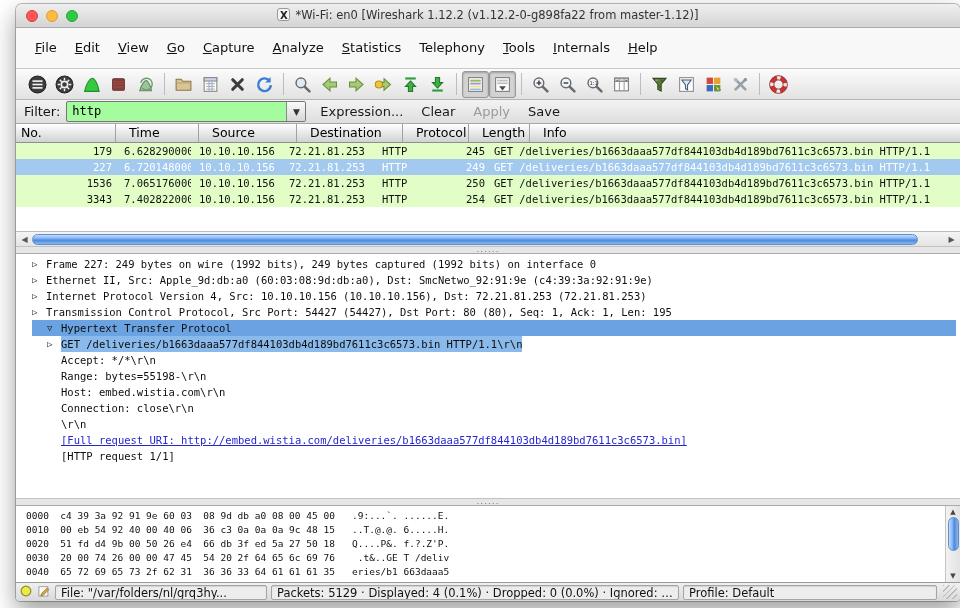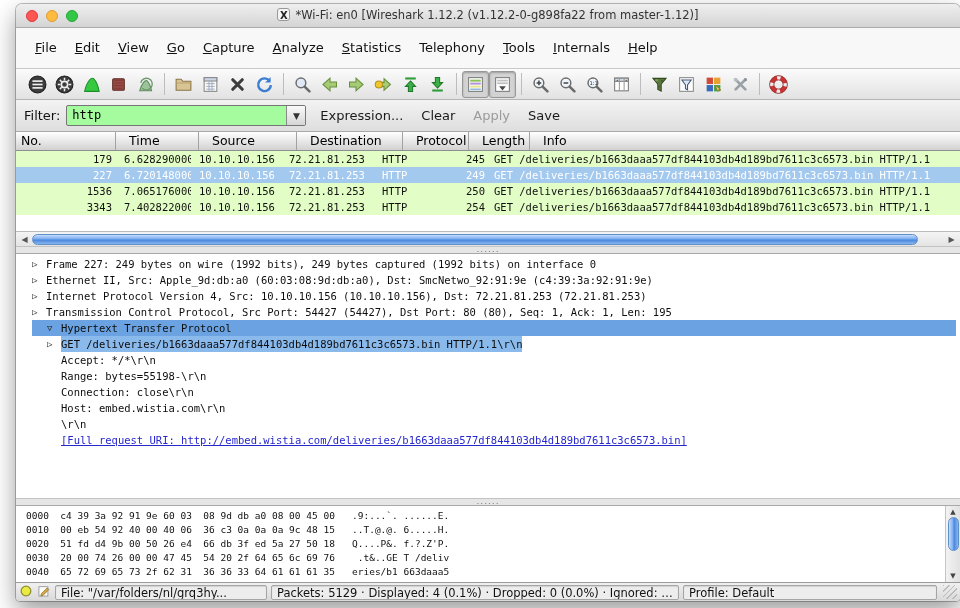--- a/index.html
+++ b/index.html
@@ -32,21 +32,21 @@
   .toolbar { height:31px; flex:none; background:linear-gradient(#fbfbfb,#e2e2e2);
              border-bottom:1px solid #b5b5b5; display:flex; align-items:center; padding-left:8px; }
   .tbtn { width:27px; height:27px; display:flex; align-items:center; justify-content:center;
           border-radius:3px; }
   .tbtn.pressed { background:#d3d3d3; border:1px solid #979797;
                   box-shadow:inset 0 1px 2px rgba(0,0,0,.25); }
   .tbtn .ticon { display:flex; }
   .tsep { width:1px; height:22px; background:#bdbdbd; margin:0 5px; flex:none; }
 
   
-  .filterbar { height:32px; flex:none; background:linear-gradient(#f3f3f3,#dedede);
+  .filterbar { height:24px; flex:none; background:linear-gradient(#f3f3f3,#dedede);
                border-bottom:1px solid #a8a8a8; display:flex; align-items:center;
                padding:0 8px; font-size:13px; color:#111; }
   .flabel { margin-right:6px; }
   .finput { width:240px; height:21px; border:1px solid #767676; border-radius:2px;
             background:var(--filter-bg,#a4fc9e); display:flex; align-items:stretch; overflow:hidden; }
   .fvalue { flex:1; font-family:"DejaVu Sans Mono", monospace; font-size:12px;
             line-height:19px; padding-left:5px; color:#000; }
   .fcombo { width:19px; background:linear-gradient(#fafafa,#d6d6d6); border-left:1px solid #8a8a8a;
             font-size:9px; color:#333; display:flex; align-items:center; justify-content:center; }
   .fbtns { display:flex; gap:18px; margin-left:14px; }
@@ -468,24 +468,25 @@
 
   <div class="details" id="details">
       <div class="dline"><span class="exp">▷</span><span class="dtext">Frame 227: 249 bytes on wire (1992 bits), 249 bytes captured (1992 bits) on interface 0</span></div>
       <div class="dline"><span class="exp">▷</span><span class="dtext">Ethernet II, Src: Apple_9d:db:a0 (60:03:08:9d:db:a0), Dst: SmcNetwo_92:91:9e (c4:39:3a:92:91:9e)</span></div>
       <div class="dline"><span class="exp">▷</span><span class="dtext">Internet Protocol Version 4, Src: 10.10.10.156 (10.10.10.156), Dst: 72.21.81.253 (72.21.81.253)</span></div>
       <div class="dline"><span class="exp">▷</span><span class="dtext">Transmission Control Protocol, Src Port: 54427 (54427), Dst Port: 80 (80), Seq: 1, Ack: 1, Len: 195</span></div>
       <div class="dline sel"><span class="exp">▽</span><span class="dtext">Hypertext Transfer Protocol</span></div>
       <div class="dline ind1"><span class="exp">▷</span><span class="dtext subsel">GET /deliveries/b1663daaa577df844103db4d189bd7611c3c6573.bin HTTP/1.1\r\n</span></div>
       <div class="dline ind1"><span class="exp"></span><span class="dtext">Accept: */*\r\n</span></div>
       <div class="dline ind1"><span class="exp"></span><span class="dtext">Range: bytes=55198-\r\n</span></div>
+      <div class="dline ind1"><span class="exp"></span><span class="dtext">Host: embed.wistia.com\r\n</span></div>
       <div class="dline ind1"><span class="exp"></span><span class="dtext">Connection: close\r\n</span></div>
-      <div class="dline ind1"><span class="exp"></span><span class="dtext">Host: embed.wistia.com\r\n</span></div>
       <div class="dline ind1"><span class="exp"></span><span class="dtext">\r\n</span></div>
       <div class="dline ind1"><span class="exp"></span><span class="dtext link">[Full request URI: http://embed.wistia.com/deliveries/b1663daaa577df844103db4d189bd7611c3c6573.bin]</span></div>
+      <div class="dline ind1"><span class="exp"></span><span class="dtext">[HTTP request 1/1]</span></div>
     </div>
 
   <div class="splitter">......</div>
 
   <div class="hexwrap">
     <div class="hexpane" id="hexpane"><div class="hline">0000  c4 39 3a 92 91 9e 60 03  08 9d db a0 08 00 45 00   .9:...`. ......E.</div><div class="hline">0010  00 eb 54 92 40 00 40 06  36 c3 0a 0a 0a 9c 48 15   ..T.@.@. 6.....H.</div><div class="hline">0020  51 fd d4 9b 00 50 26 e4  66 db 3f ed 5a 27 50 18   Q....P&amp;. f.?.Z'P.</div><div class="hline">0030  20 00 74 26 00 00 47 45  54 20 2f 64 65 6c 69 76    .t&amp;..GE T /deliv</div><div class="hline">0040  65 72 69 65 73 2f 62 31  36 36 33 64 61 61 61 35   eries/b1 663daaa5</div></div>
     <div class="vscroll">
       <span class="varrow">▲</span>
       <span class="vthumb"></span>
       <span class="vtrack"></span>

